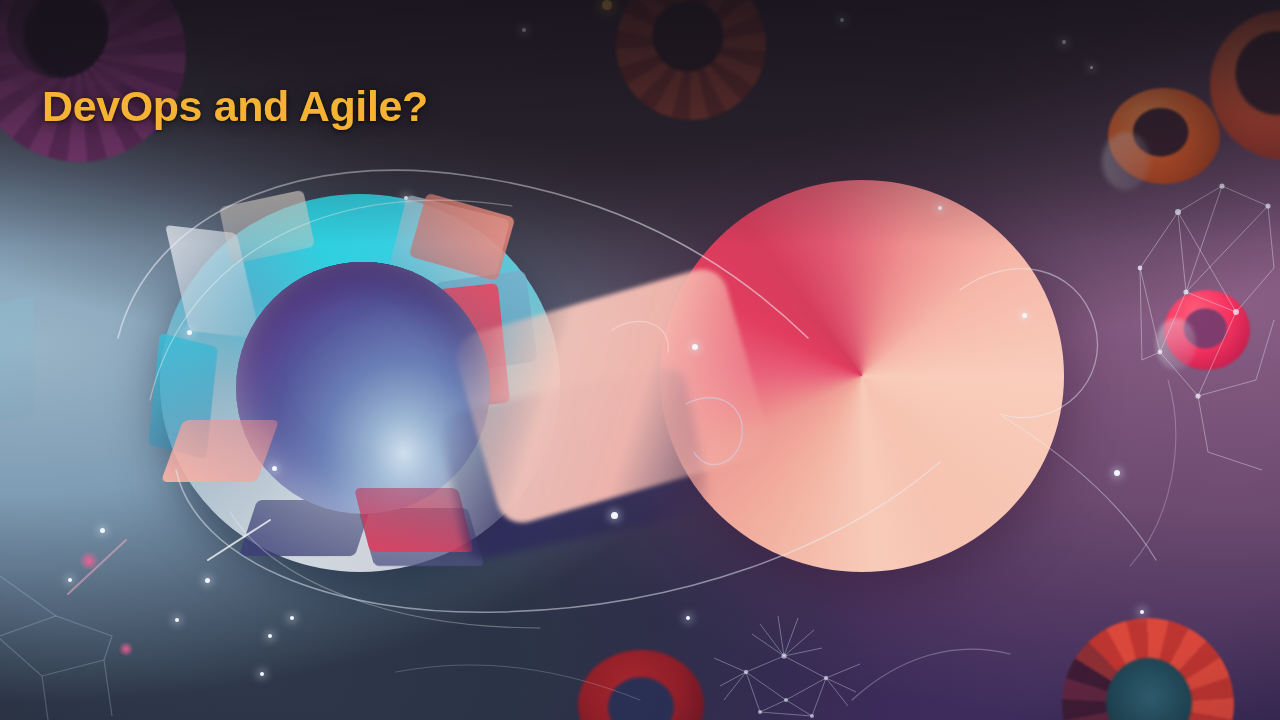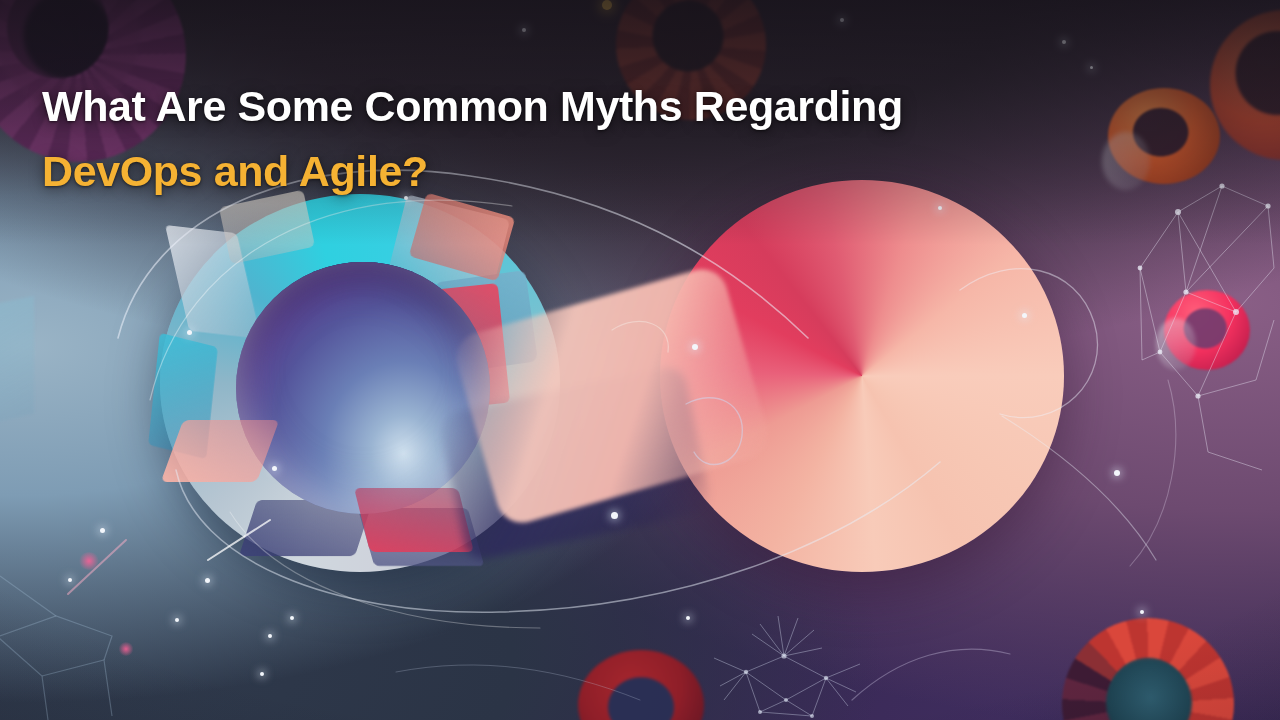--- a/index.html
+++ b/index.html
@@ -434,18 +434,17 @@
   <div class="dot" style="left:100px;  top:528px; width:5px;  height:5px;"></div>
   <div class="dot" style="left:68px;   top:578px; width:4px;  height:4px;"></div>
   <div class="glow-pink" style="left:118px; top:642px; width:16px; height:14px;"></div>
   <div class="glow-pink" style="left:78px;  top:552px; width:22px; height:18px;"></div>
   <div class="dot" style="left:602px; top:0px; width:10px; height:10px; background:#f3c14a; box-shadow:0 0 12px 3px rgba(243,193,74,.6);"></div>
 
   <div class="bg-vignette"></div>
 
   <div class="headline">
     <h1>
-      <span>What Are Some Common Myths Regarding</span>
       <span class="line2">DevOps and Agile?</span>
     </h1>
   </div>
 
 </div>
 
 </body></html>

